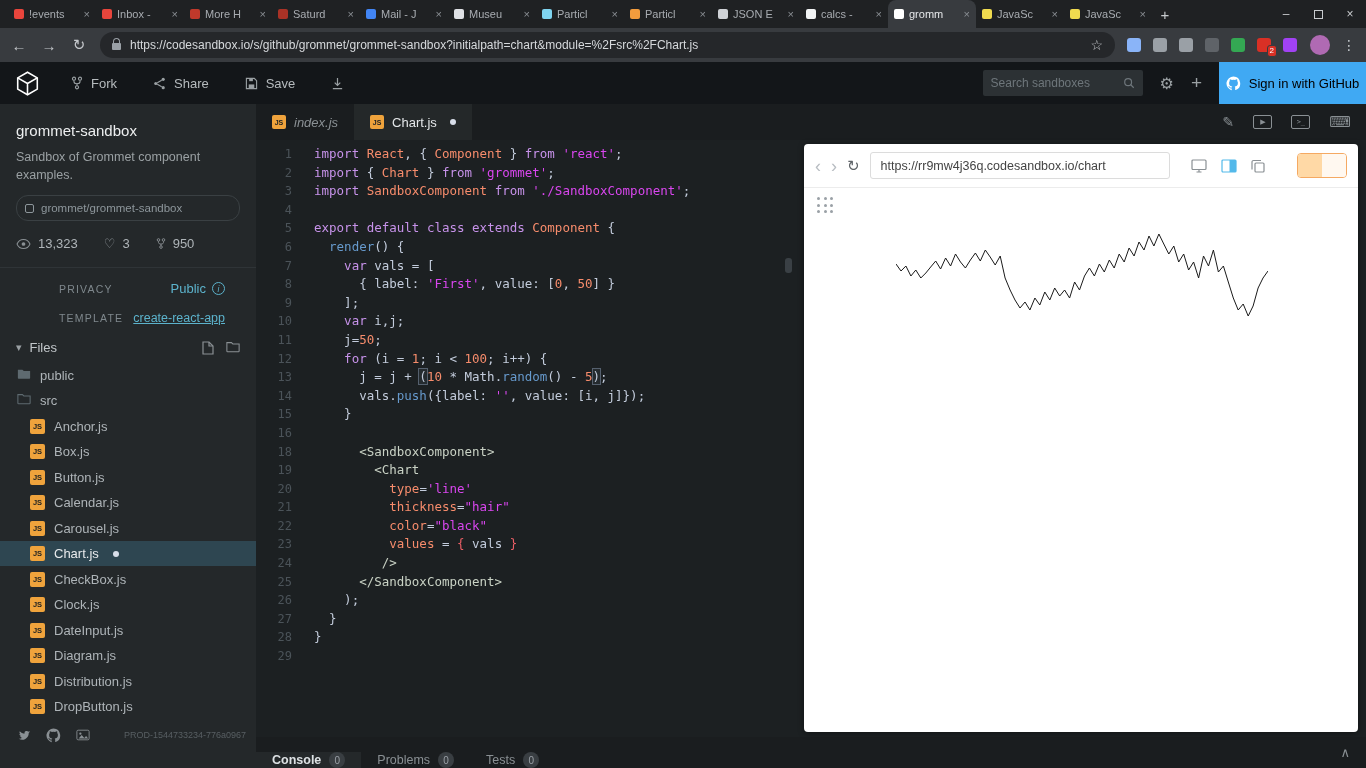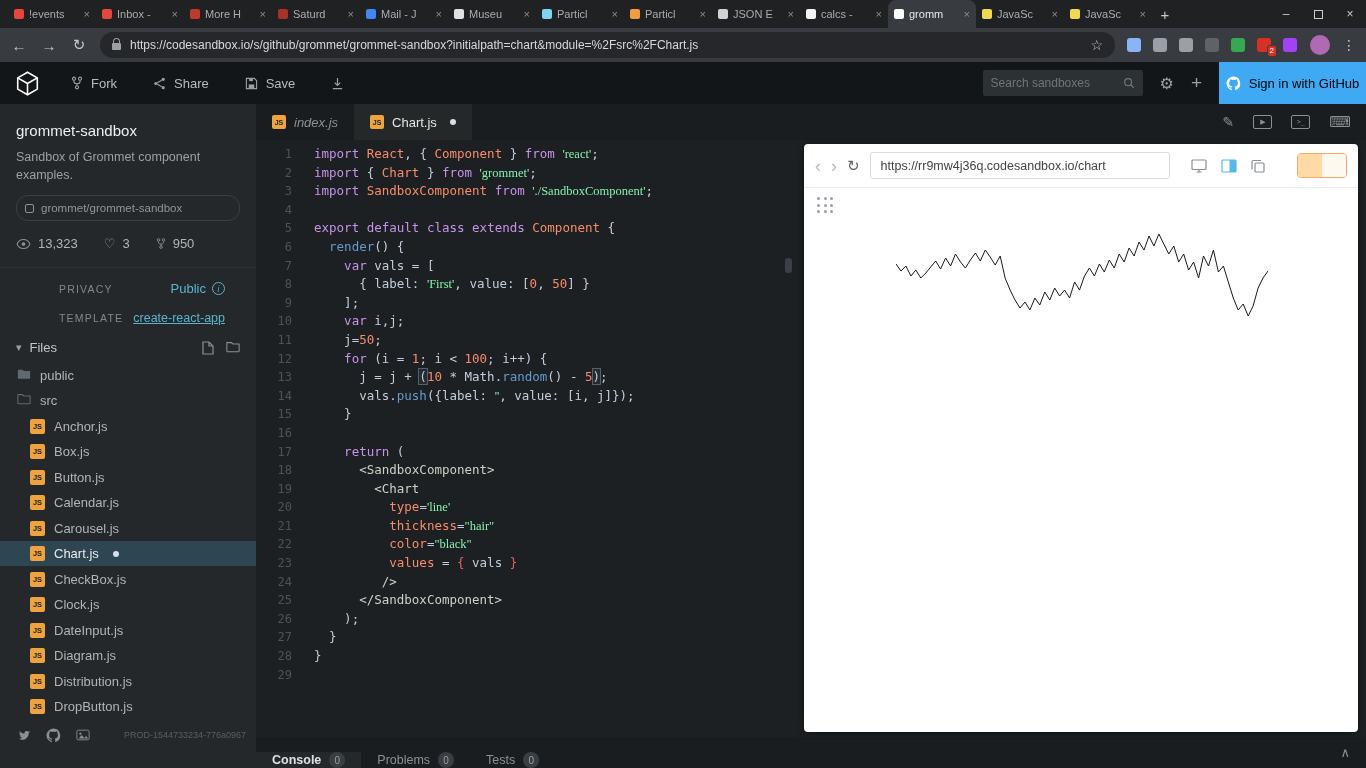--- a/index.html
+++ b/index.html
@@ -103,21 +103,21 @@
           align-items:center; justify-content:center; }
   .tterm { font-family:"DejaVu Sans Mono",monospace; letter-spacing:0; }
   .tkbd { font-size:15px; }
 
   #edbody { flex:1; position:relative; background:#1C2022; min-height:0; }
   #code { position:absolute; left:0; top:0; width:544px; bottom:0; padding-top:5px;
           font-family:"DejaVu Sans Mono",monospace; font-size:12.5px; line-height:18.6px; overflow:hidden; }
   .cl { display:flex; white-space:pre; }
   .ln { width:36px; text-align:right; color:#4B5359; flex:none; font-size:12px; }
   .lc { margin-left:22px; }
-  .c-k { color:#C792EA; } .c-s { color:#86efac;font-family:Liberation Serif, serif; } .c-n { color:#F78C6C; } .c-f { color:#6699CC; }
+  .c-k { color:#C792EA; } .c-s { color:#d946ef; } .c-n { color:#F78C6C; } .c-f { color:#6699CC; }
   .c-t { color:#F78C6C; } .c-a { color:#F78C6C; } .c-p { color:#C3CCDC; } .c-g { color:#C9D2C5; }
   .c-b { color:#EC5F67; }
   .c-m { color:#C3CCDC; outline:1px solid #55606E; background:rgba(85,96,110,.18); }
   #vthumb { position:absolute; left:529px; top:118px; width:7px; height:15px; background:#3A4045; border-radius:3px; }
 
   
   #preview { position:absolute; left:548px; top:4px; width:554px; height:588px; background:#fff;
              border-radius:4px; box-shadow:0 1px 6px rgba(0,0,0,.45); }
   #pnav { height:44px; border-bottom:1px solid #ECECEC; display:flex; align-items:center; padding:0 11px; gap:10px; }
   .pback,.pfwd { color:#B8BDC2; font-size:18px; line-height:1; }
@@ -478,21 +478,20 @@
             <div class="cl"><span class="ln">7</span><span class="lc"><span class="c-p">    </span><span class="c-k">var</span><span class="c-p"> vals = [</span></span></div>
             <div class="cl"><span class="ln">8</span><span class="lc"><span class="c-p">      { label: </span><span class="c-s">'First'</span><span class="c-p">, value: [</span><span class="c-n">0</span><span class="c-p">, </span><span class="c-n">50</span><span class="c-p">] }</span></span></div>
             <div class="cl"><span class="ln">9</span><span class="lc"><span class="c-p">    ];</span></span></div>
             <div class="cl"><span class="ln">10</span><span class="lc"><span class="c-p">    </span><span class="c-k">var</span><span class="c-p"> i,j;</span></span></div>
             <div class="cl"><span class="ln">11</span><span class="lc"><span class="c-p">    j=</span><span class="c-n">50</span><span class="c-p">;</span></span></div>
             <div class="cl"><span class="ln">12</span><span class="lc"><span class="c-p">    </span><span class="c-k">for</span><span class="c-p"> (i = </span><span class="c-n">1</span><span class="c-p">; i &lt; </span><span class="c-n">100</span><span class="c-p">; i++) {</span></span></div>
             <div class="cl"><span class="ln">13</span><span class="lc"><span class="c-p">      j = j + </span><span class="c-m">(</span><span class="c-n">10</span><span class="c-p"> * Math.</span><span class="c-f">random</span><span class="c-p">() - </span><span class="c-n">5</span><span class="c-m">)</span><span class="c-p">;</span></span></div>
             <div class="cl"><span class="ln">14</span><span class="lc"><span class="c-p">      vals.</span><span class="c-f">push</span><span class="c-p">({label: </span><span class="c-s">''</span><span class="c-p">, value: [i, j]});</span></span></div>
             <div class="cl"><span class="ln">15</span><span class="lc"><span class="c-p">    }</span></span></div>
             <div class="cl"><span class="ln">16</span><span class="lc"></span></div>
-            <div class="cl"><span class="ln">17</span><span class="lc"><span class="c-p">    </span><span class="c-k">return</span><span class="c-p"> (</span></span></div>
             <div class="cl"><span class="ln">18</span><span class="lc"><span class="c-p">      </span><span class="c-g">&lt;SandboxComponent&gt;</span></span></div>
             <div class="cl"><span class="ln">19</span><span class="lc"><span class="c-p">        </span><span class="c-g">&lt;Chart</span></span></div>
             <div class="cl"><span class="ln">20</span><span class="lc"><span class="c-p">          </span><span class="c-a">type</span><span class="c-p">=</span><span class="c-s">'line'</span></span></div>
             <div class="cl"><span class="ln">21</span><span class="lc"><span class="c-p">          </span><span class="c-a">thickness</span><span class="c-p">=</span><span class="c-s">"hair"</span></span></div>
             <div class="cl"><span class="ln">22</span><span class="lc"><span class="c-p">          </span><span class="c-a">color</span><span class="c-p">=</span><span class="c-s">"black"</span></span></div>
             <div class="cl"><span class="ln">23</span><span class="lc"><span class="c-p">          </span><span class="c-a">values</span><span class="c-p"> = </span><span class="c-b">{</span><span class="c-p"> vals </span><span class="c-b">}</span></span></div>
             <div class="cl"><span class="ln">24</span><span class="lc"><span class="c-p">         </span><span class="c-g">/&gt;</span></span></div>
             <div class="cl"><span class="ln">25</span><span class="lc"><span class="c-p">      </span><span class="c-g">&lt;/SandboxComponent&gt;</span></span></div>
             <div class="cl"><span class="ln">26</span><span class="lc"><span class="c-p">    );</span></span></div>
             <div class="cl"><span class="ln">27</span><span class="lc"><span class="c-p">  }</span></span></div>

